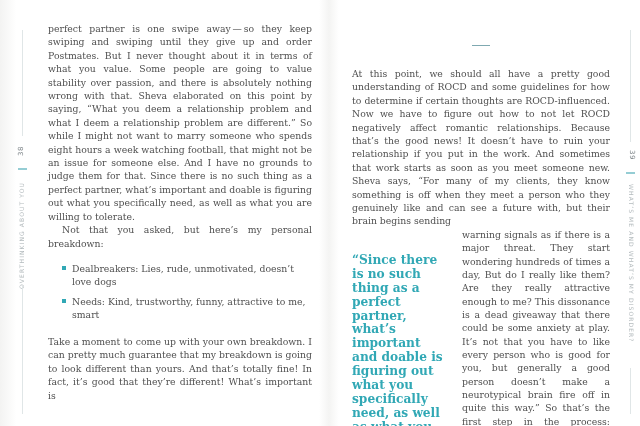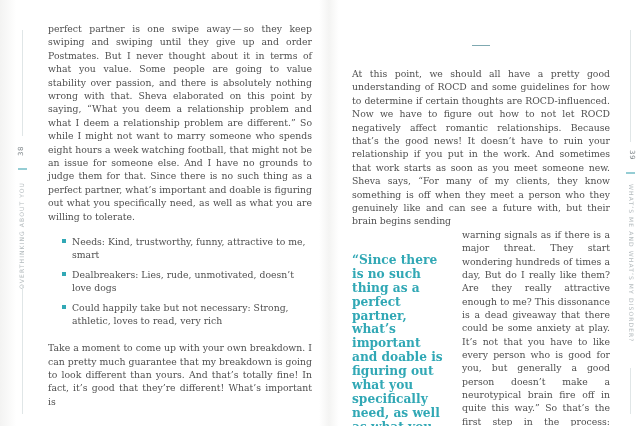--- a/index.html
+++ b/index.html
@@ -56,32 +56,29 @@
   <div class="rule rule-left-bottom"></div>
 
   <div class="rule rule-right-top"></div>
   <div class="pagenum pagenum-right">39</div>
   <div class="rail-dash rail-dash-right"></div>
   <div class="running-head running-head-right">WHAT’S ME AND WHAT’S MY DISORDER?</div>
   <div class="rule rule-right-bottom"></div>
 
   <div class="page-left">
     <p>perfect partner is one swipe away — so they keep swiping and swiping until they give up and order Postmates. But I never thought about it in terms of what you value. Some people are going to value stability over passion, and there is absolutely nothing wrong with that. Sheva elaborated on this point by saying, “What you deem a relationship problem and what I deem a relationship problem are different.” So while I might not want to marry someone who spends eight hours a week watching football, that might not be an issue for someone else. And I have no grounds to judge them for that. Since there is no such thing as a perfect partner, what’s important and doable is figuring out what you specifically need, as well as what you are willing to tolerate.</p>
+    <p class="indent">Not that you asked, but here’s my personal breakdown:</p>
     <ul class="breakdown-list">
-      <li>
-        <span class="bullet-square"></span>
-        <span>Needs: Kind, trustworthy, funny, attractive to me, smart</span>
-      </li>
       <li>
         <span class="bullet-square"></span>
         <span>Dealbreakers: Lies, rude, unmotivated, doesn’t love dogs</span>
       </li>
       <li>
         <span class="bullet-square"></span>
-        <span>Could happily take but not necessary: Strong, athletic, loves to read, very rich</span>
+        <span>Needs: Kind, trustworthy, funny, attractive to me, smart</span>
       </li>
     </ul>
     <p class="para-take"><span>Take a moment to come up with your own breakdown. I can pretty much guarantee that my breakdown is going to look different than yours. And that’s totally fine! In fact, it’s good that they’re different! What’s important is </span></p>
   </div>
 
   <div class="page-right">
     <div class="section-divider"></div>
     <p>At this point, we should all have a pretty good understanding of ROCD and some guidelines for how to determine if certain thoughts are ROCD-influenced. Now we have to figure out how to not let ROCD negatively affect romantic relationships. Because that’s the good news! It doesn’t have to ruin your relationship if you put in the work. And sometimes that work starts as soon as you meet someone new. Sheva says, “For many of my clients, they know something is off when they meet a person who they genuinely like and can see a future with, but their brain begins sending</p>
     <div class="split-row">
       <div class="pullquote">“Since there is no such thing as a perfect partner, what’s important and doable is figuring out what you specifically need, as well as what you are willing to tolerate.”</div>

